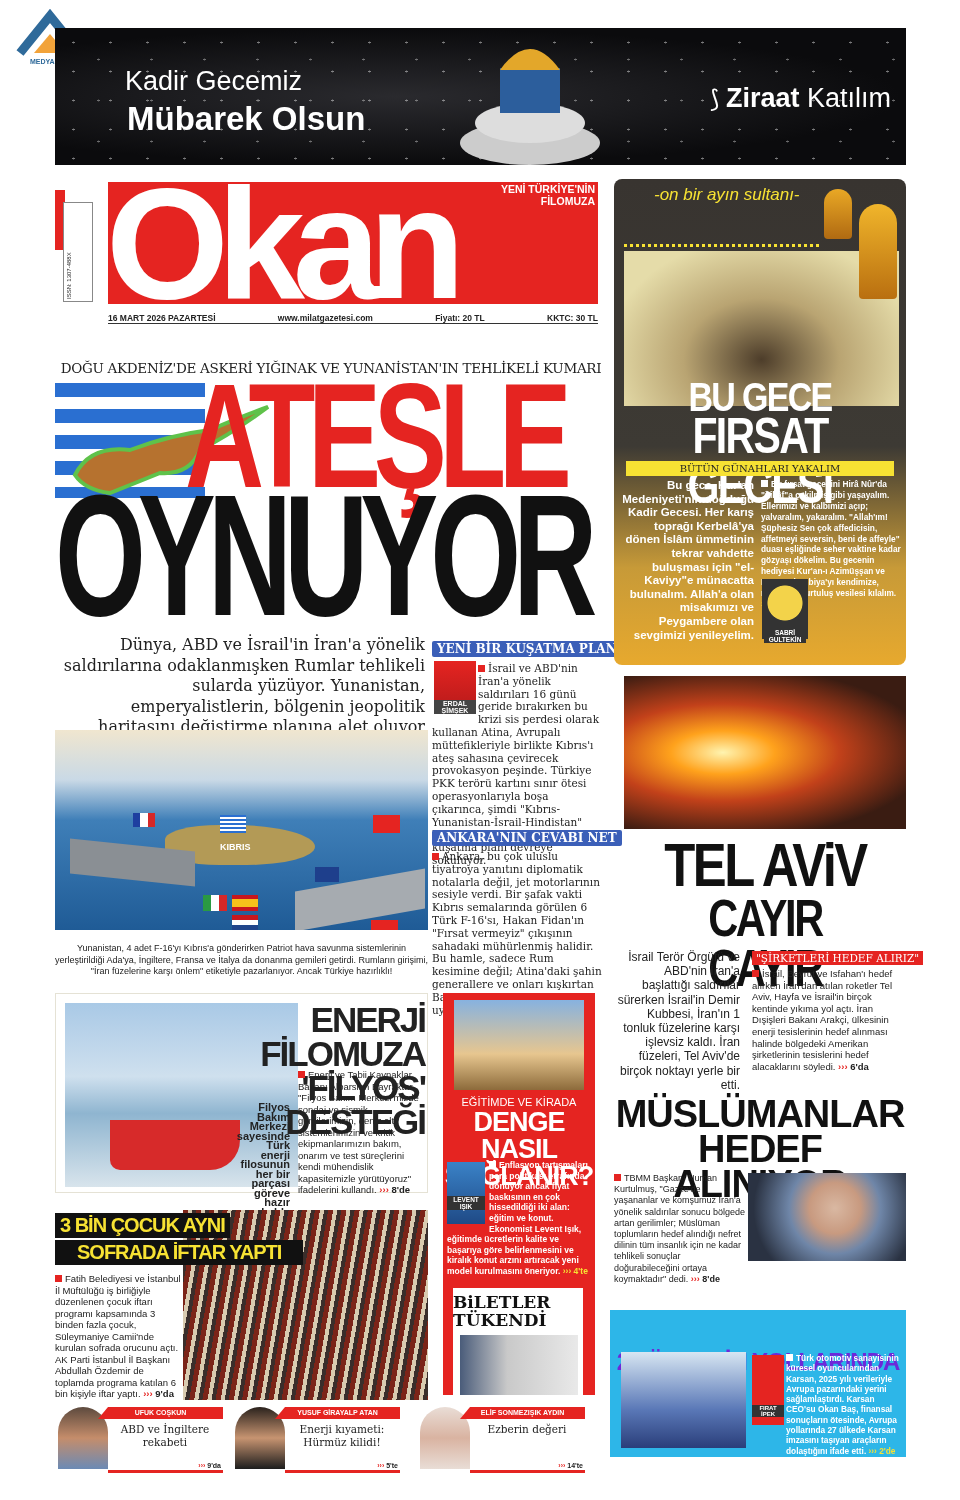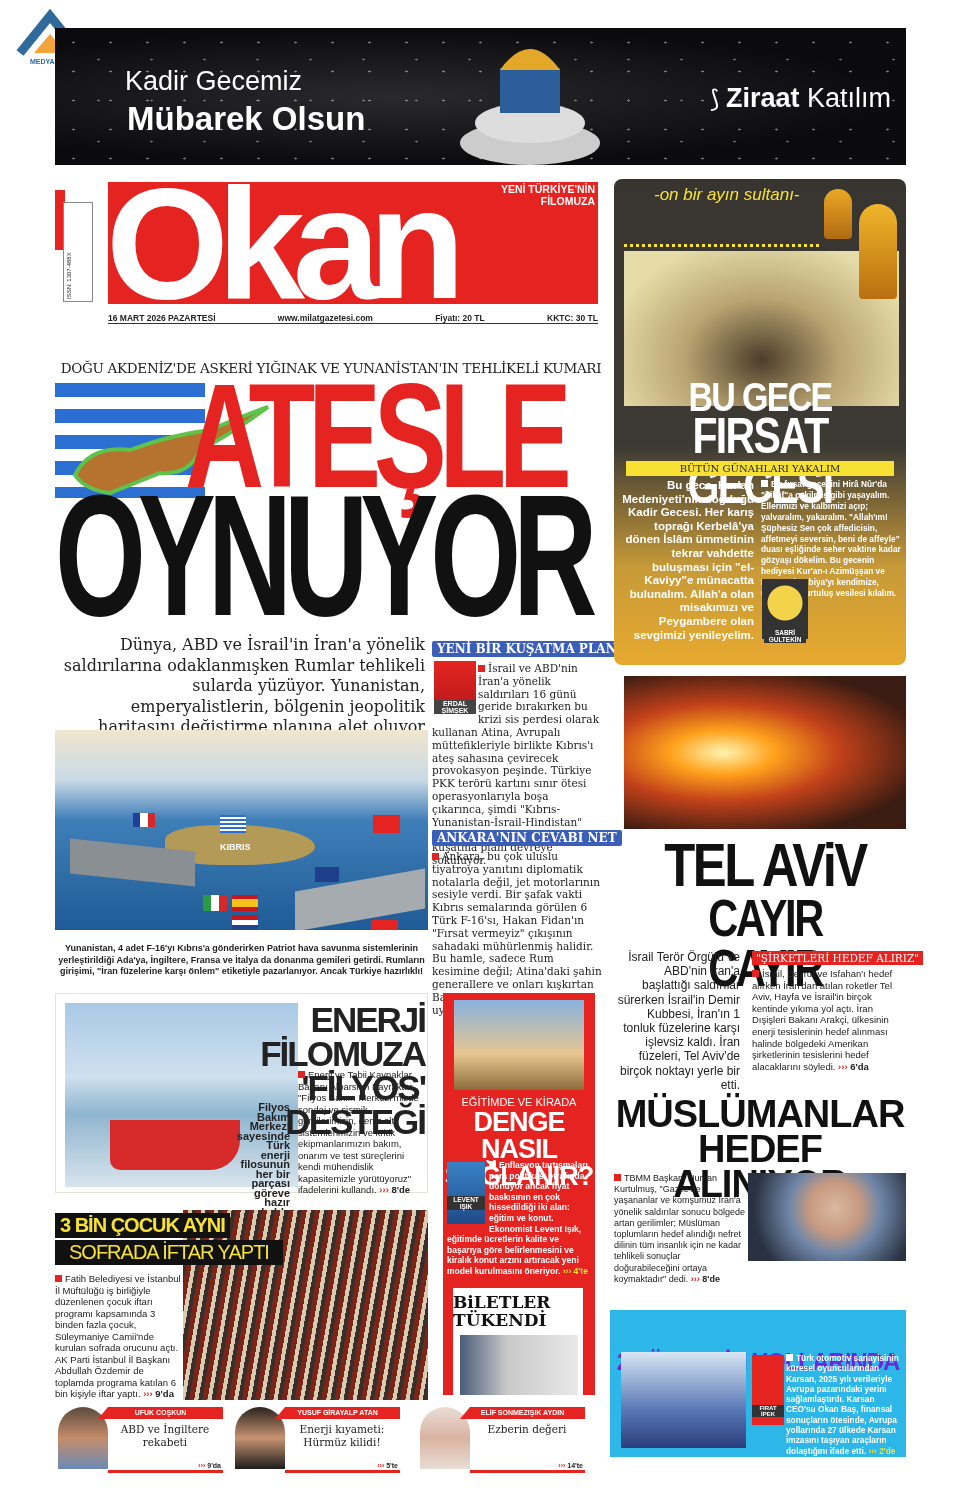--- a/index.html
+++ b/index.html
@@ -23,21 +23,21 @@
 #barcode-red{left:55px;top:190px;width:10px;height:60px;background:#e52421}
 #mast-info{left:108px;top:304px;width:490px;height:20px;display:flex;justify-content:space-between;align-items:flex-end;font-size:8.5px;font-weight:bold;border-bottom:1px solid #333}
 
 #kicker{left:55px;top:360px;width:552px;font-size:13.5px;color:#222;text-align:center;letter-spacing:-.3px}
 #flag{left:55px;top:383px;width:150px;height:115px;background:repeating-linear-gradient(#2a6fd1 0 14px,#fff 14px 26px)}
 #cyprus{left:70px;top:405px;width:200px;height:90px}
 #h-atesle{left:185px;top:372px;width:420px;color:#e52421;font-size:148px;font-weight:900;line-height:128px;letter-spacing:-10px;transform:scaleX(.74);transform-origin:left}
 #h-oynuyor{left:55px;top:485px;width:552px;color:#111;font-size:172px;font-weight:900;line-height:140px;letter-spacing:-12px;transform:scaleX(.68);transform-origin:left}
 #lede{left:55px;top:635px;width:370px;font-size:16px;line-height:20.5px;color:#222;text-align:right}
 #photo-main{left:55px;top:730px;width:373px;height:200px;background:linear-gradient(#f0e6cf 0,#c9d9e6 25%,#3f7fb8 45%,#1f5b96 100%);overflow:hidden}
-#caption-main{left:55px;top:943px;width:373px;font-size:9px;font-weight:bold;text-align:center;line-height:11.5px}
+#caption-main{left:55px;top:943px;width:373px;font-size:9px;font-weight:normal;text-align:center;line-height:11.5px}
 
 .tab-blue{background:#3b5fb8;color:#fff;font-weight:bold;font-size:12px;padding:1px 5px;border-radius:2px;display:inline-block}
 #kusatma-tag{left:432px;top:641px}
 #erdal{left:434px;top:661px;width:42px;height:52px;background:linear-gradient(#e52421,#b51a1a)}
 #erdal-name{left:434px;top:700px;width:42px;background:#444;color:#fff;font-size:7px;font-weight:bold;text-align:center}
 #kusatma-text{left:432px;top:662px;width:170px;font-size:10.5px;line-height:12.8px;text-align:left}
 #cevap-tag{left:432px;top:830px}
 #cevap-text{left:432px;top:850px;width:170px;font-size:10.5px;line-height:12.8px}
 .sq{display:inline-block;width:7px;height:7px;background:#e52421;margin-right:3px}
 .ref{color:#e52421;font-weight:bold}
@@ -77,21 +77,21 @@
 #egitim-k{left:443px;top:1096px;width:152px;text-align:center;color:#fff;font-size:11px;font-family:Liberation Sans, sans-serif}
 #egitim-h{left:443px;top:1109px;width:152px;text-align:center;color:#fff;font-size:27px;font-weight:900;line-height:27px;letter-spacing:-1px}
 #levent{left:447px;top:1162px;width:38px;height:62px;background:linear-gradient(#3a82c7,#1f4a86)}
 #levent-name{left:447px;top:1196px;width:38px;background:#333;color:#fff;font-size:6.5px;text-align:center;font-weight:bold}
 #egitim-text{left:447px;top:1160px;width:145px;color:#fff;font-size:8.5px;line-height:10.6px;font-weight:bold}
 #bilet{left:453px;top:1288px;width:130px;height:107px;background:#fff}
 #bilet-h{left:453px;top:1293px;width:130px;font-family:"DejaVu Serif",serif;font-weight:bold;font-size:17px;line-height:18px;color:#111}
 #bilet-photo{left:460px;top:1335px;width:118px;height:60px;background:linear-gradient(90deg,#4a5c7a,#c9c9c9 40%,#e9e9e9)}
 
 #cocuk-h1{left:55px;top:1213px;background:#111;color:#f7e233;font-size:20px;font-weight:900;padding:1px 5px;letter-spacing:-1px}
-#cocuk-h2{left:55px;top:1240px;background:#111;color:#f7e233;font-size:20px;font-weight:400;padding:1px 14px;letter-spacing:-1px}
+#cocuk-h2{left:55px;top:1240px;background:#111;color:#f7e233;font-size:20px;font-weight:700;padding:1px 22px;letter-spacing:-1px}
 #cocuk-photo{left:183px;top:1210px;width:245px;height:190px;background:repeating-linear-gradient(100deg,#7b2418 0 5px,#d9cbb0 5px 9px,#3a2e2b 9px 13px)}
 #cocuk-text{left:55px;top:1273px;width:128px;font-size:9.5px;line-height:11.5px}
 
 #mus-h{left:614px;top:1097px;width:292px;text-align:center;font-size:38px;font-weight:900;line-height:35px;letter-spacing:-1px;color:#111}
 #numan{left:748px;top:1173px;width:158px;height:88px;background:radial-gradient(circle at 55% 40%,#d9b8a2 0,#c89a80 25%,#6f86a8 45%,#2a3242 80%)}
 #mus-text{left:614px;top:1173px;width:132px;font-size:9px;line-height:11.2px}
 
 #ulke{left:610px;top:1310px;width:296px;height:147px;background:#2db6e8}
 #ulke-h{left:610px;top:1348px;width:296px;text-align:center;color:#6d28d9;font-size:24px;font-weight:900;letter-spacing:-1px}
 #bus{left:621px;top:1352px;width:125px;height:96px;background:linear-gradient(#d7e6f2,#5a78b7 60%,#2a3e7a)}

